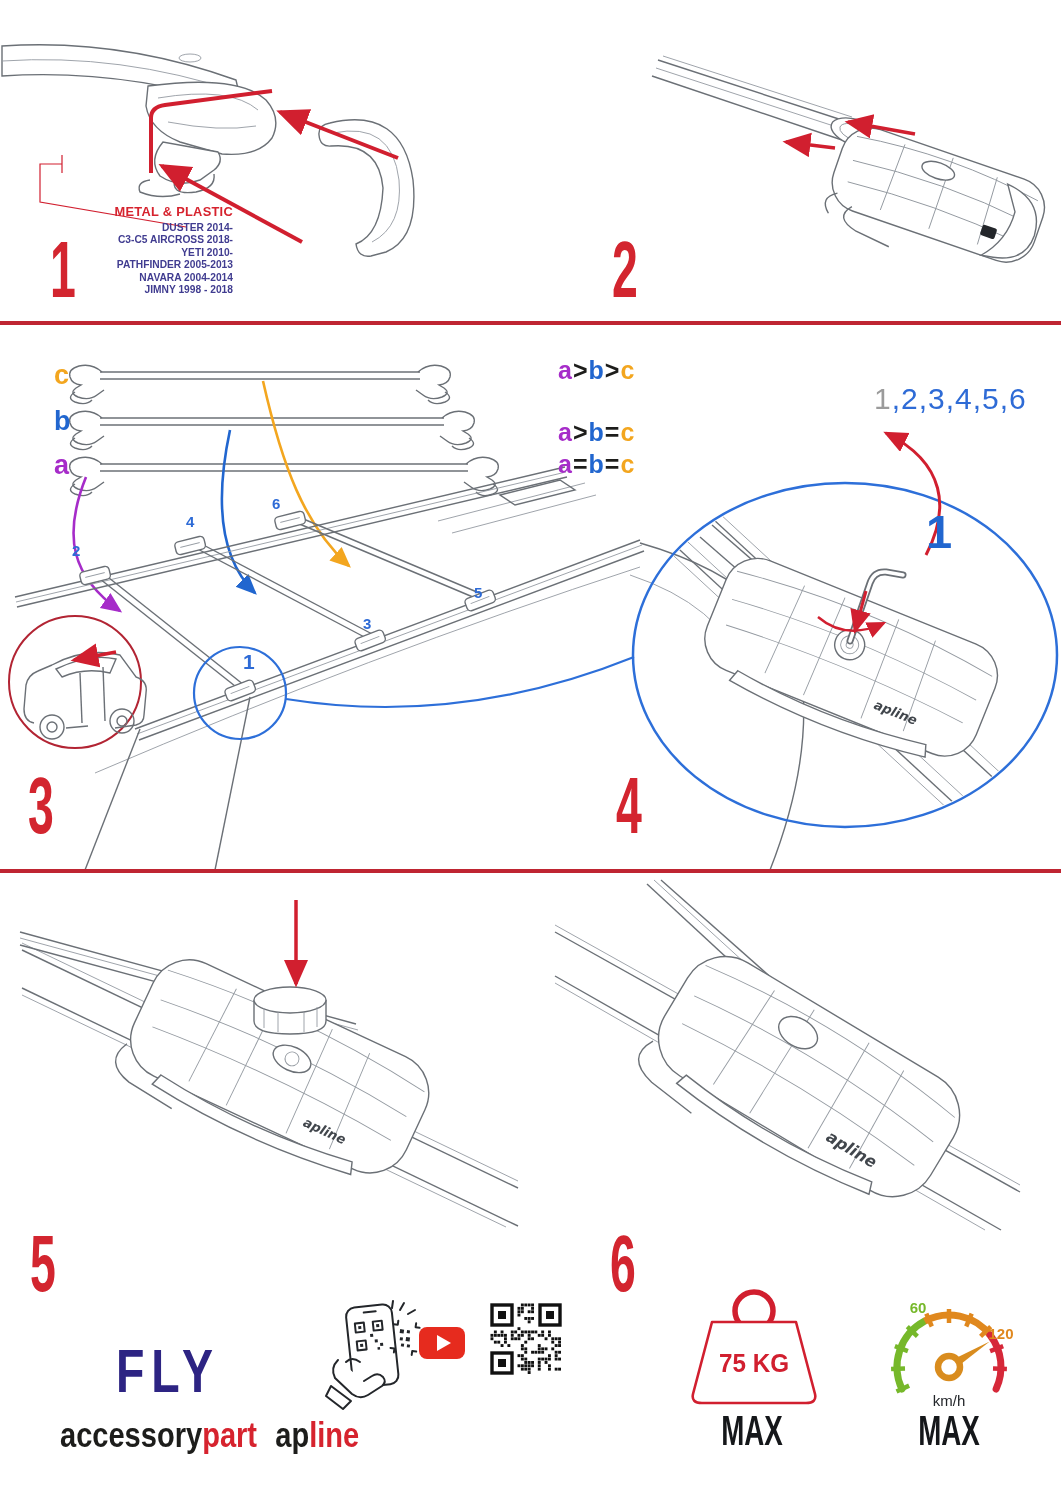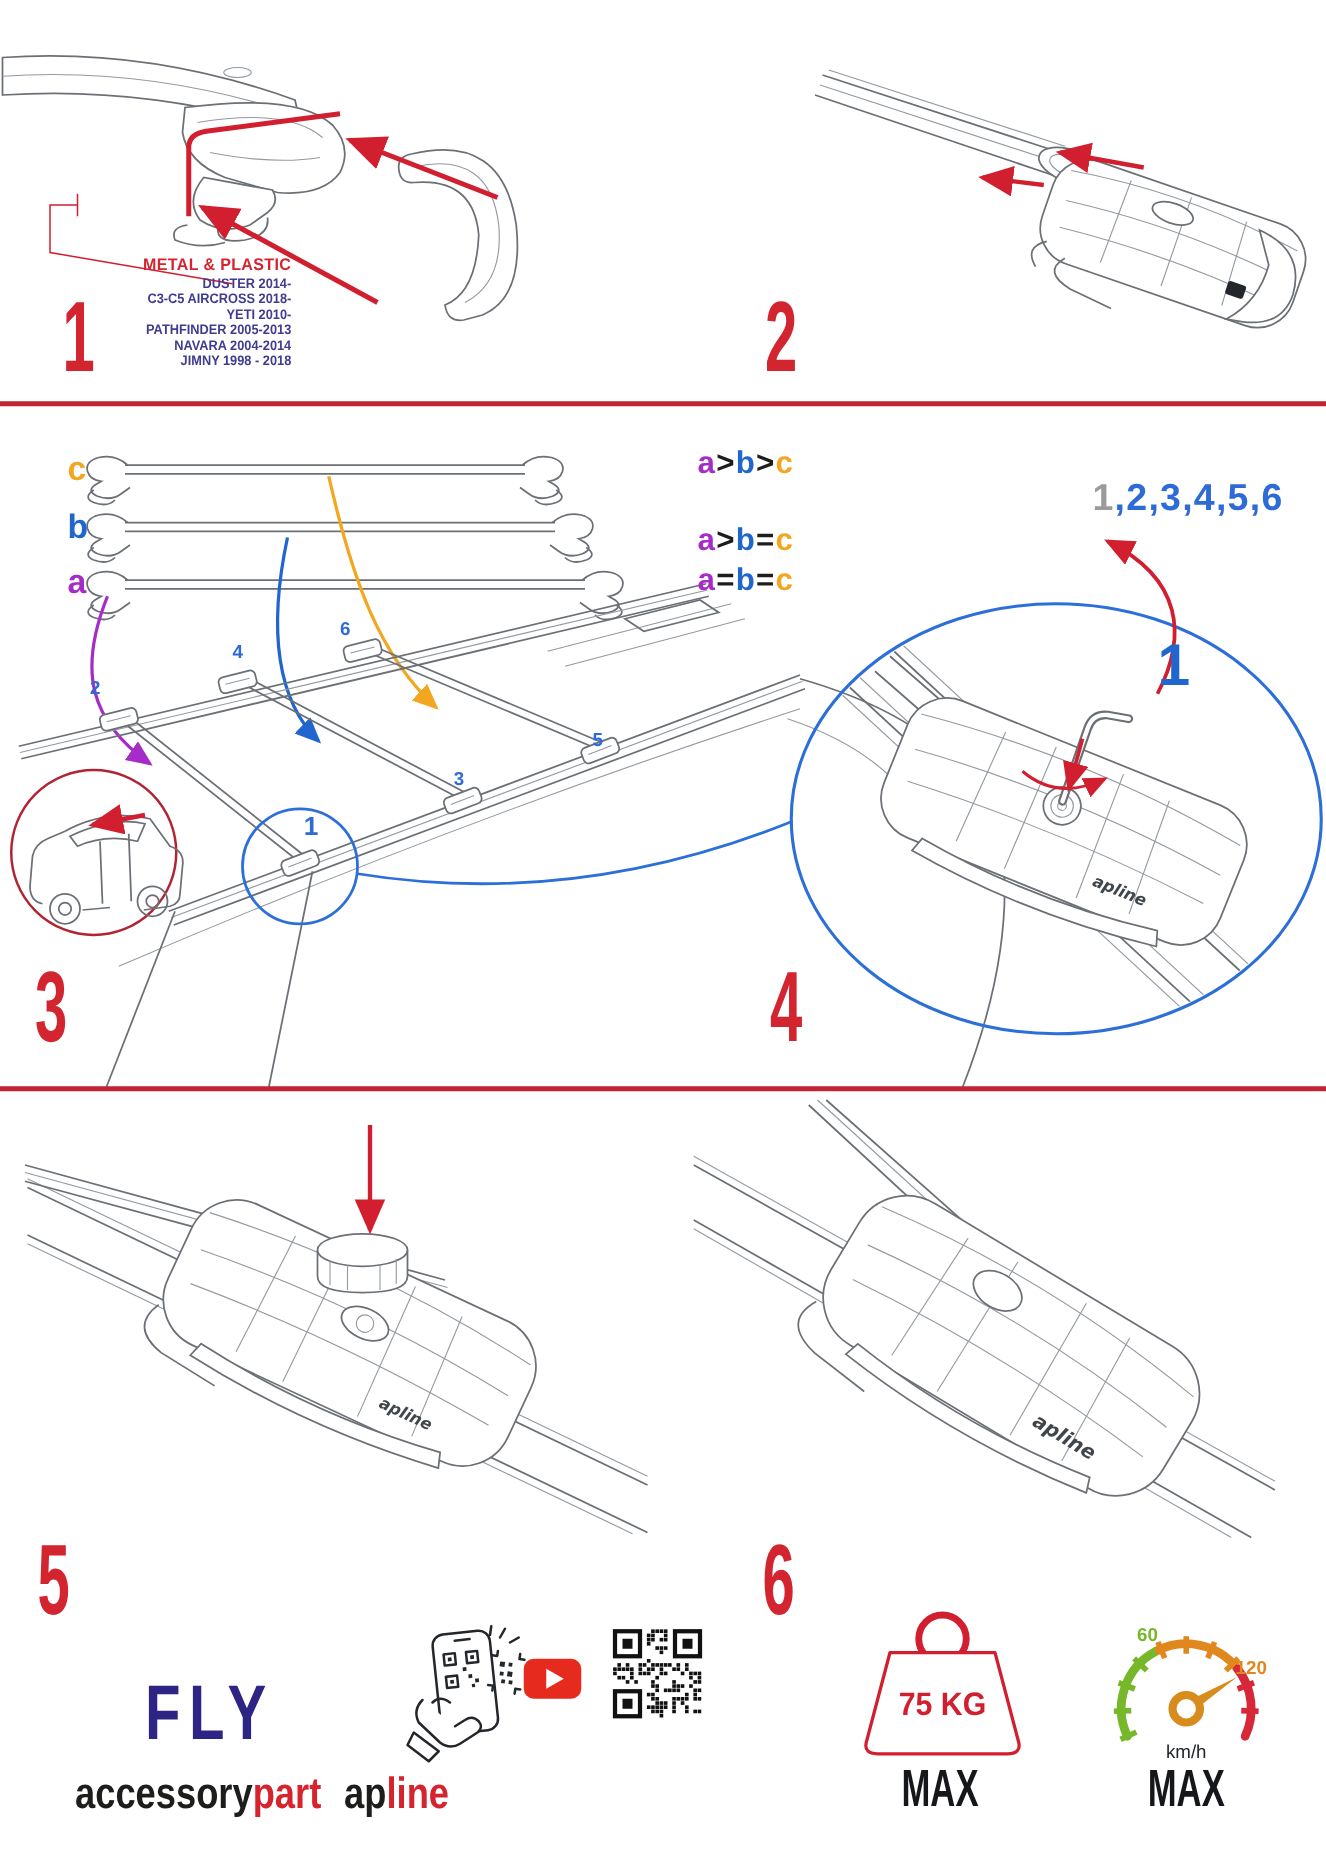--- a/index.html
+++ b/index.html
@@ -24,21 +24,21 @@
             font-size:13.5px;font-weight:bold;transform:scaleX(.95);transform-origin:right top;letter-spacing:.3px}
   .models{position:absolute;left:85px;top:221px;width:148px;text-align:right;color:#403c90;
           font-size:11px;font-weight:bold;line-height:12.4px;transform:scaleX(.93);transform-origin:right top}
   
   .bar-label{position:absolute;font-size:27px;font-weight:bold;line-height:1}
   .lc{color:#f3a61f}.lb{color:#2166cf}.la{color:#a62cc9}
   .formula{position:absolute;left:558px;font-size:25px;font-weight:bold;letter-spacing:1px;line-height:1}
   .fa{color:#a62cc9}.fb{color:#2166cf}.fc{color:#f3a61f}.fo{color:#1d1d1b}
   .posnum{position:absolute;color:#2e6bd6;font-weight:bold;font-size:15px;line-height:1}
   .pos-big{font-size:21px}
-  .seq{position:absolute;left:874px;top:384px;font-size:30px;font-weight:bold;letter-spacing:1px;line-height:1}
+  .seq{position:absolute;left:874px;top:384px;font-size:30px;font-weight:normal;letter-spacing:1px;line-height:1}
   .seq-gray{color:#9b9b9b}.seq-blue{color:#2e6bd6}
   .callout{position:absolute;left:926px;top:508px;font-size:47px;font-weight:bold;color:#2166cf;line-height:1}
   
   .fly{position:absolute;left:116px;top:1340px;font-size:62px;font-weight:bold;color:#2d2483;
        letter-spacing:9px;transform:scaleX(.75);transform-origin:left top;line-height:1}
   .brand{position:absolute;left:60px;top:1417px;font-size:35px;font-weight:bold;line-height:1;
          transform:scaleX(.83);transform-origin:left top;color:#1d1d1b;white-space:nowrap}
   .bred{color:#d6232e}
   .brand-gap{display:inline-block;width:22px}
   .maxlbl{position:absolute;width:130px;text-align:center;font-size:42px;font-weight:bold;color:#15171a;

